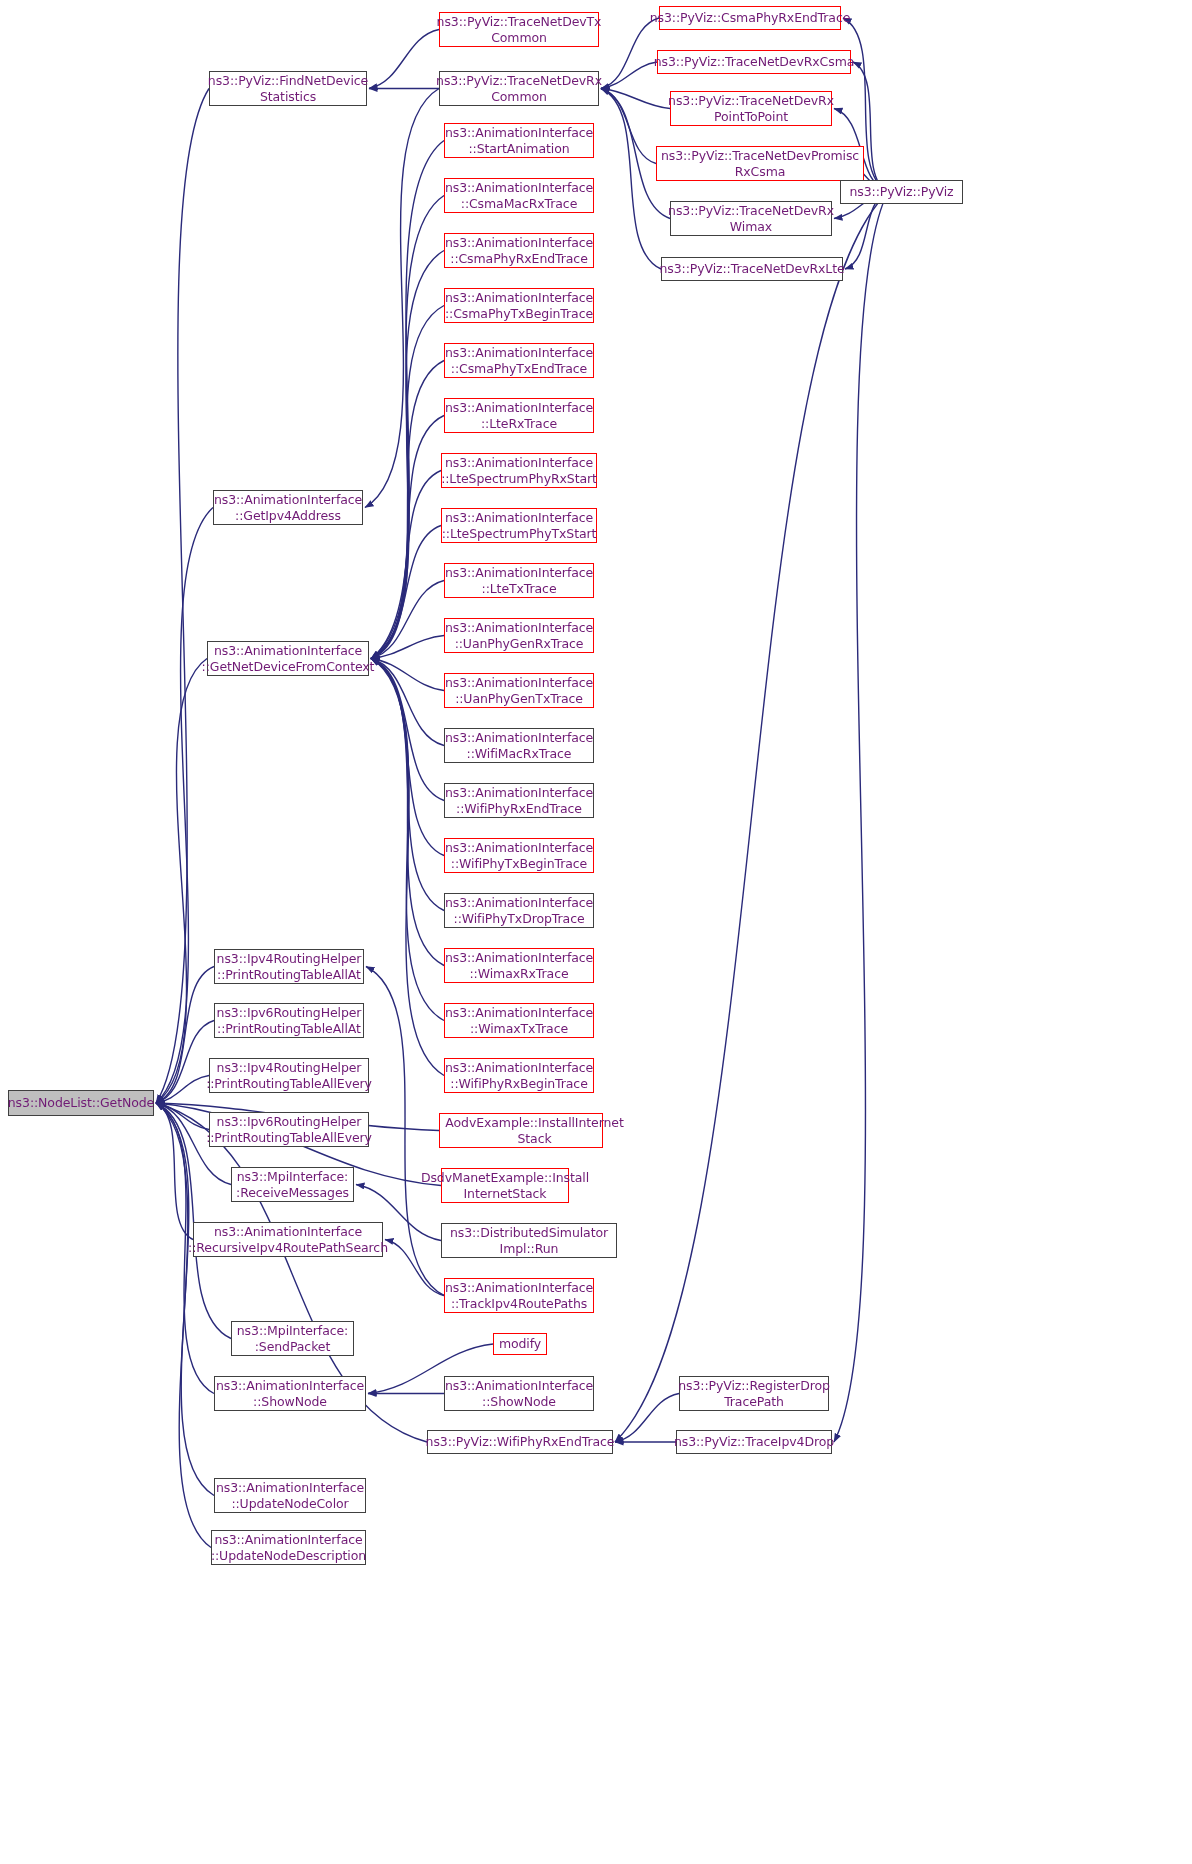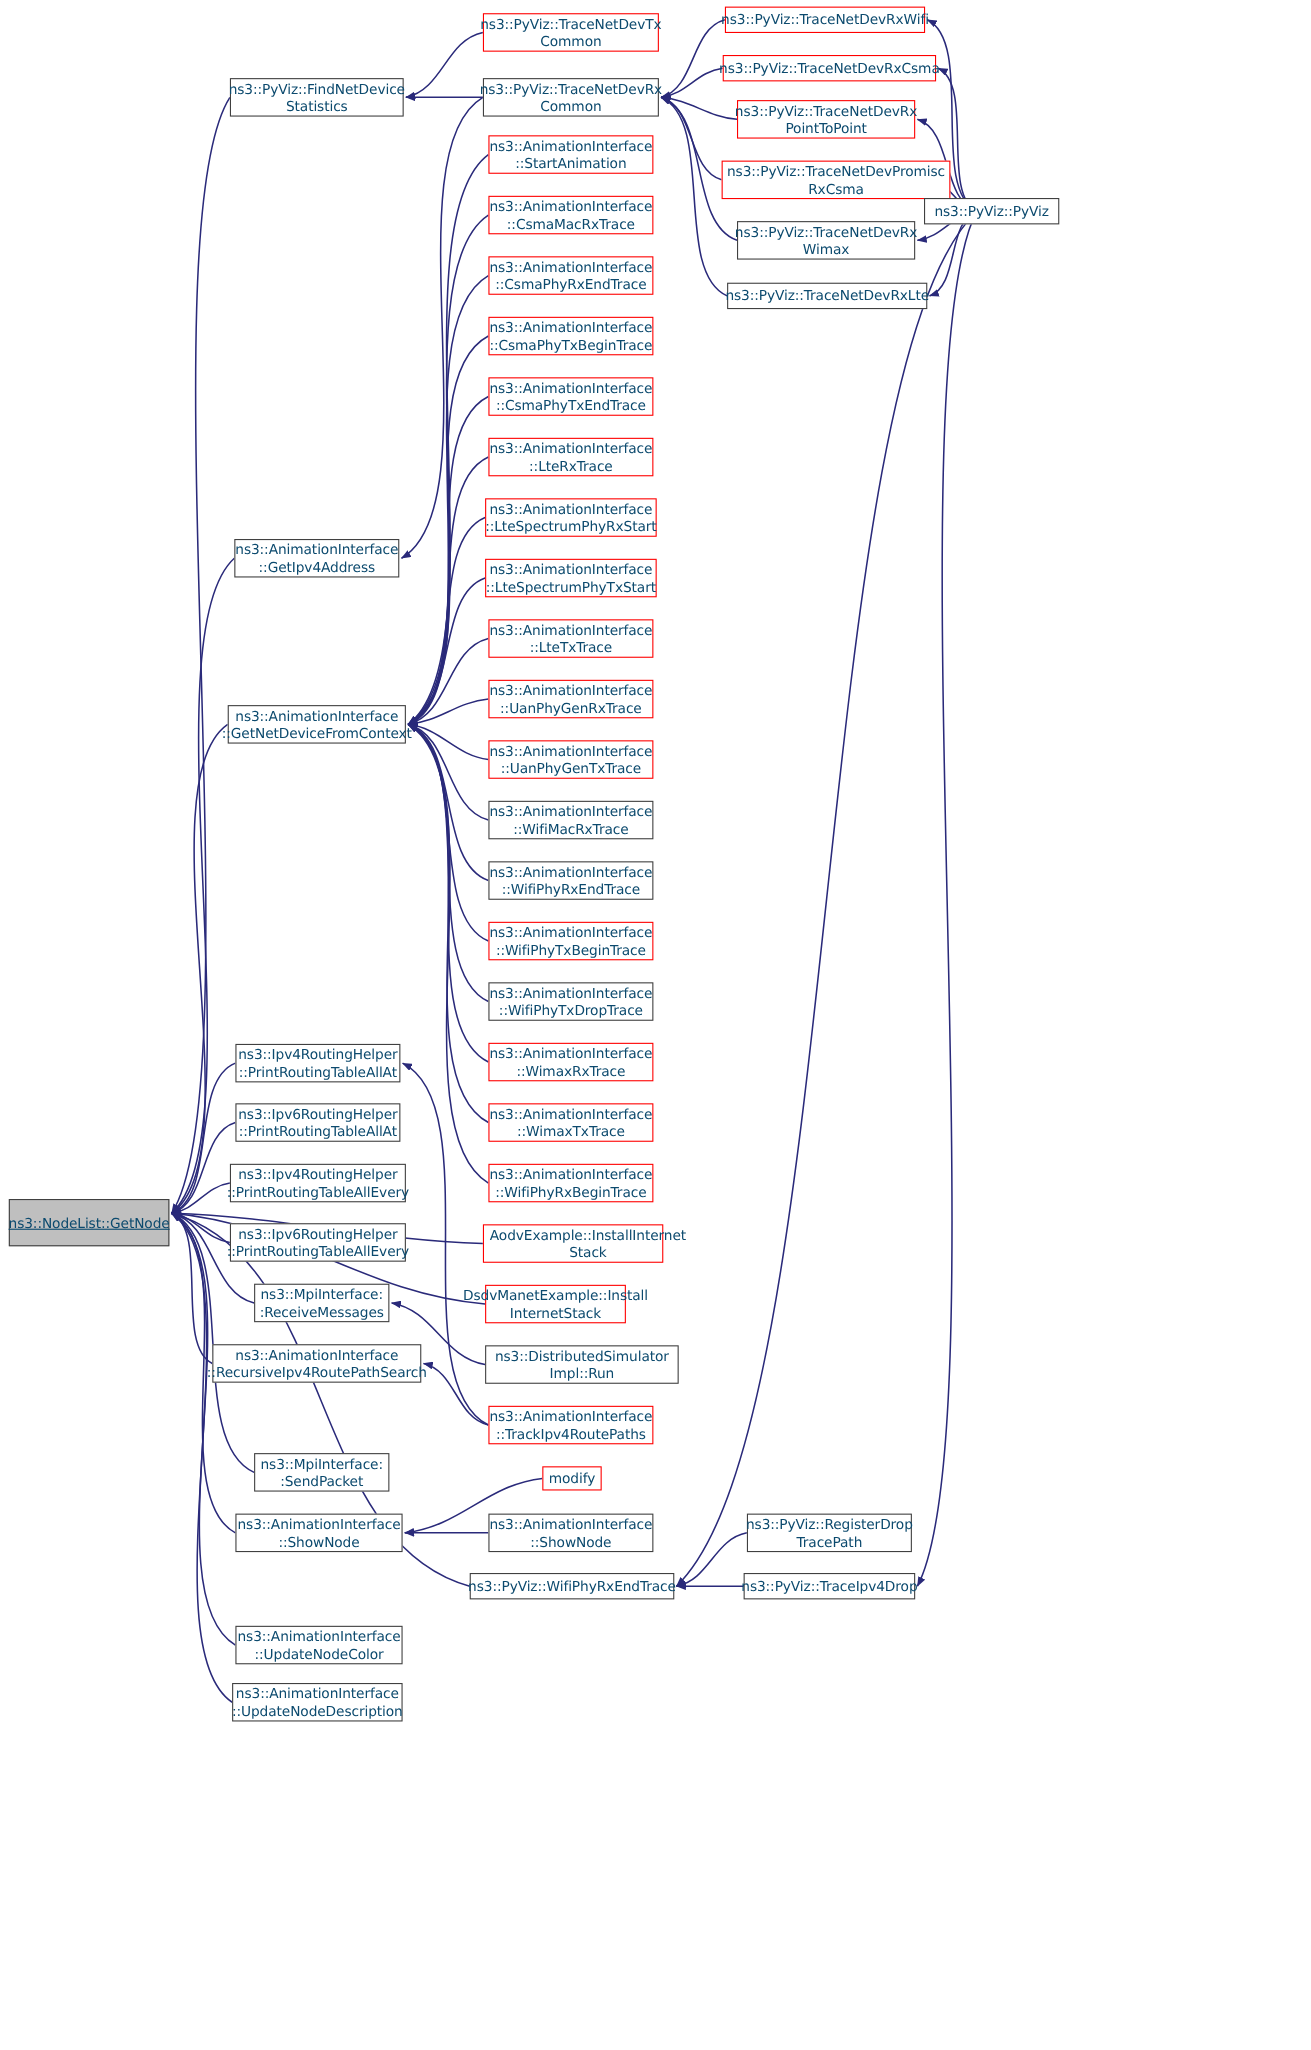--- a/index.html
+++ b/index.html
@@ -25,21 +25,21 @@
   }
   .node {
     position: absolute;
     box-sizing: border-box;
     display: flex;
     align-items: center;
     justify-content: center;
     text-align: center;
     background: #ffffff;
     border: 1px solid #404040;
-    color: #0c4a6e;
+    color: #701a75;
     font-size: 12.5px;
     line-height: 1.22;
     letter-spacing: -0.1px;
     white-space: pre-line;
     padding: 0 2px;
     z-index: 5;
   }
   .node.red {
     border: 1px solid #ff0000;
   }
@@ -112,21 +112,21 @@
         <path d="M444,1295.5 C364.8825,1256.02 445.1175,1005.98 366,966.5" marker-end="url(#ah)"></path>
         <path d="M493,1344 C441.45375,1349.94 419.54625,1387.56 368,1393.5" marker-end="url(#ah)"></path>
         <path d="M444,1393.5 C417.4,1393.5 394.6,1393.5 368,1393.5" marker-end="url(#ah)"></path>
         <path d="M427,1442 C278.7575,1401.32 304.2425,1143.68 156,1103" marker-end="url(#ah)"></path>
         <path d="M679,1393.5 C648.96125,1399.32 645.03875,1436.18 615,1442" marker-end="url(#ah)"></path>
         <path d="M676,1442 C654.65,1442 636.35,1442 615,1442" marker-end="url(#ah)"></path>
         <path d="M888,192 C732.95,342 770.05,1292 615,1442" marker-end="url(#ah)"></path>
         <path d="M888,192 C809.6,342 912.4,1292 834,1442" marker-end="url(#ah)"></path>
       </g>
   </svg>
-<div class="node focus" style="left: 8px; top: 1090px; width: 146px; height: 43px; text-decoration: underline;">ns3::NodeList::GetNode</div>
+<div class="node focus" style="left: 8px; top: 1090px; width: 146px; height: 26px;">ns3::NodeList::GetNode</div>
     <div class="node" style="left: 209px; top: 71px; width: 158px; height: 35px;">ns3::PyViz::FindNetDevice
 Statistics</div>
     <div class="node" style="left: 213px; top: 490px; width: 150px; height: 35px;">ns3::AnimationInterface
 ::GetIpv4Address</div>
     <div class="node" style="left: 207px; top: 641px; width: 162px; height: 35px;">ns3::AnimationInterface
 ::GetNetDeviceFromContext</div>
     <div class="node" style="left: 214px; top: 949px; width: 150px; height: 35px;">ns3::Ipv4RoutingHelper
 ::PrintRoutingTableAllAt</div>
     <div class="node" style="left: 214px; top: 1003px; width: 150px; height: 35px;">ns3::Ipv6RoutingHelper
 ::PrintRoutingTableAllAt</div>
@@ -191,21 +191,21 @@
     <div class="node red" style="left: 441px; top: 1168px; width: 128px; height: 35px;">DsdvManetExample::Install
 InternetStack</div>
     <div class="node" style="left: 441px; top: 1223px; width: 176px; height: 35px;">ns3::DistributedSimulator
 Impl::Run</div>
     <div class="node red" style="left: 444px; top: 1278px; width: 150px; height: 35px;">ns3::AnimationInterface
 ::TrackIpv4RoutePaths</div>
     <div class="node red" style="left: 493px; top: 1333px; width: 54px; height: 22px;">modify</div>
     <div class="node" style="left: 444px; top: 1376px; width: 150px; height: 35px;">ns3::AnimationInterface
 ::ShowNode</div>
     <div class="node" style="left: 427px; top: 1430px; width: 186px; height: 24px;">ns3::PyViz::WifiPhyRxEndTrace</div>
-    <div class="node red" style="left: 659px; top: 6px; width: 182px; height: 24px;">ns3::PyViz::TraceNetDevRxWifi</div>
+    <div class="node red" style="left: 659px; top: 6px; width: 182px; height: 24px;">ns3::PyViz::CsmaPhyRxEndTrace</div>
     <div class="node red" style="left: 657px; top: 50px; width: 194px; height: 24px;">ns3::PyViz::TraceNetDevRxCsma</div>
     <div class="node red" style="left: 670px; top: 91px; width: 162px; height: 35px;">ns3::PyViz::TraceNetDevRx
 PointToPoint</div>
     <div class="node red" style="left: 656px; top: 146px; width: 208px; height: 35px;">ns3::PyViz::TraceNetDevPromisc
 RxCsma</div>
     <div class="node" style="left: 670px; top: 201px; width: 162px; height: 35px;">ns3::PyViz::TraceNetDevRx
 Wimax</div>
     <div class="node" style="left: 661px; top: 257px; width: 182px; height: 24px;">ns3::PyViz::TraceNetDevRxLte</div>
     <div class="node" style="left: 840px; top: 180px; width: 123px; height: 24px;">ns3::PyViz::PyViz</div>
     <div class="node" style="left: 679px; top: 1376px; width: 150px; height: 35px;">ns3::PyViz::RegisterDrop

